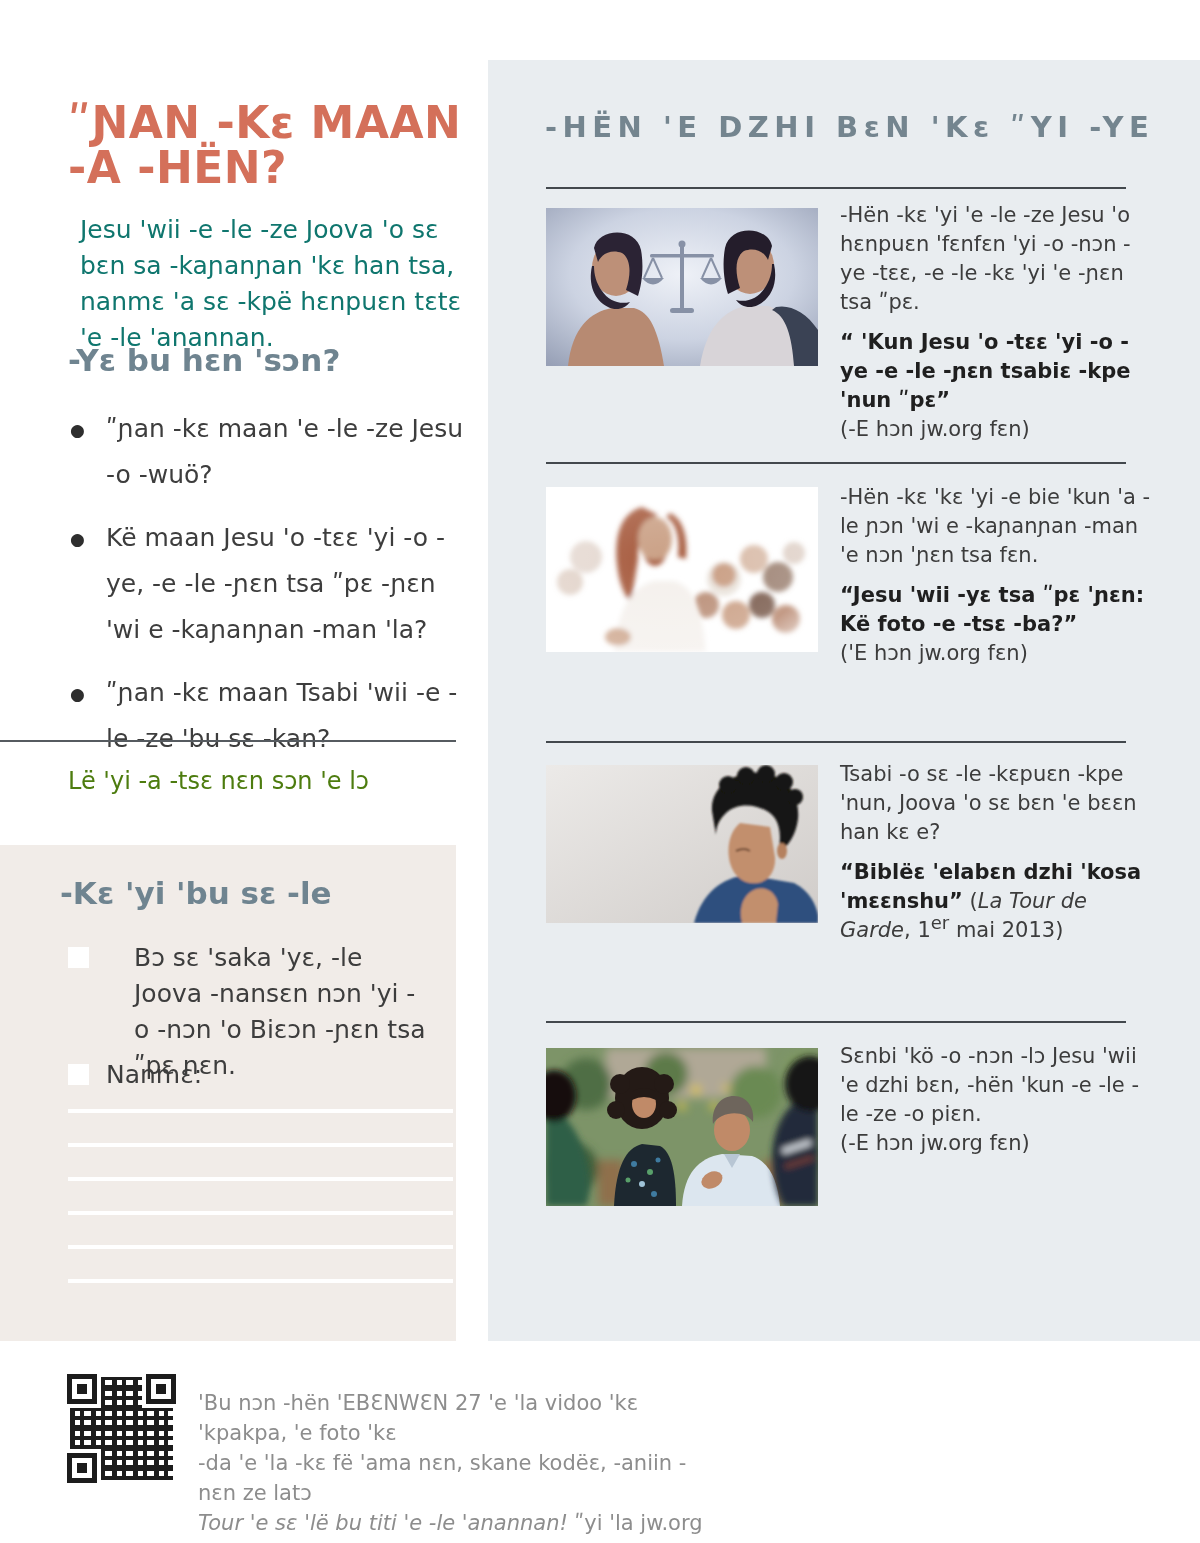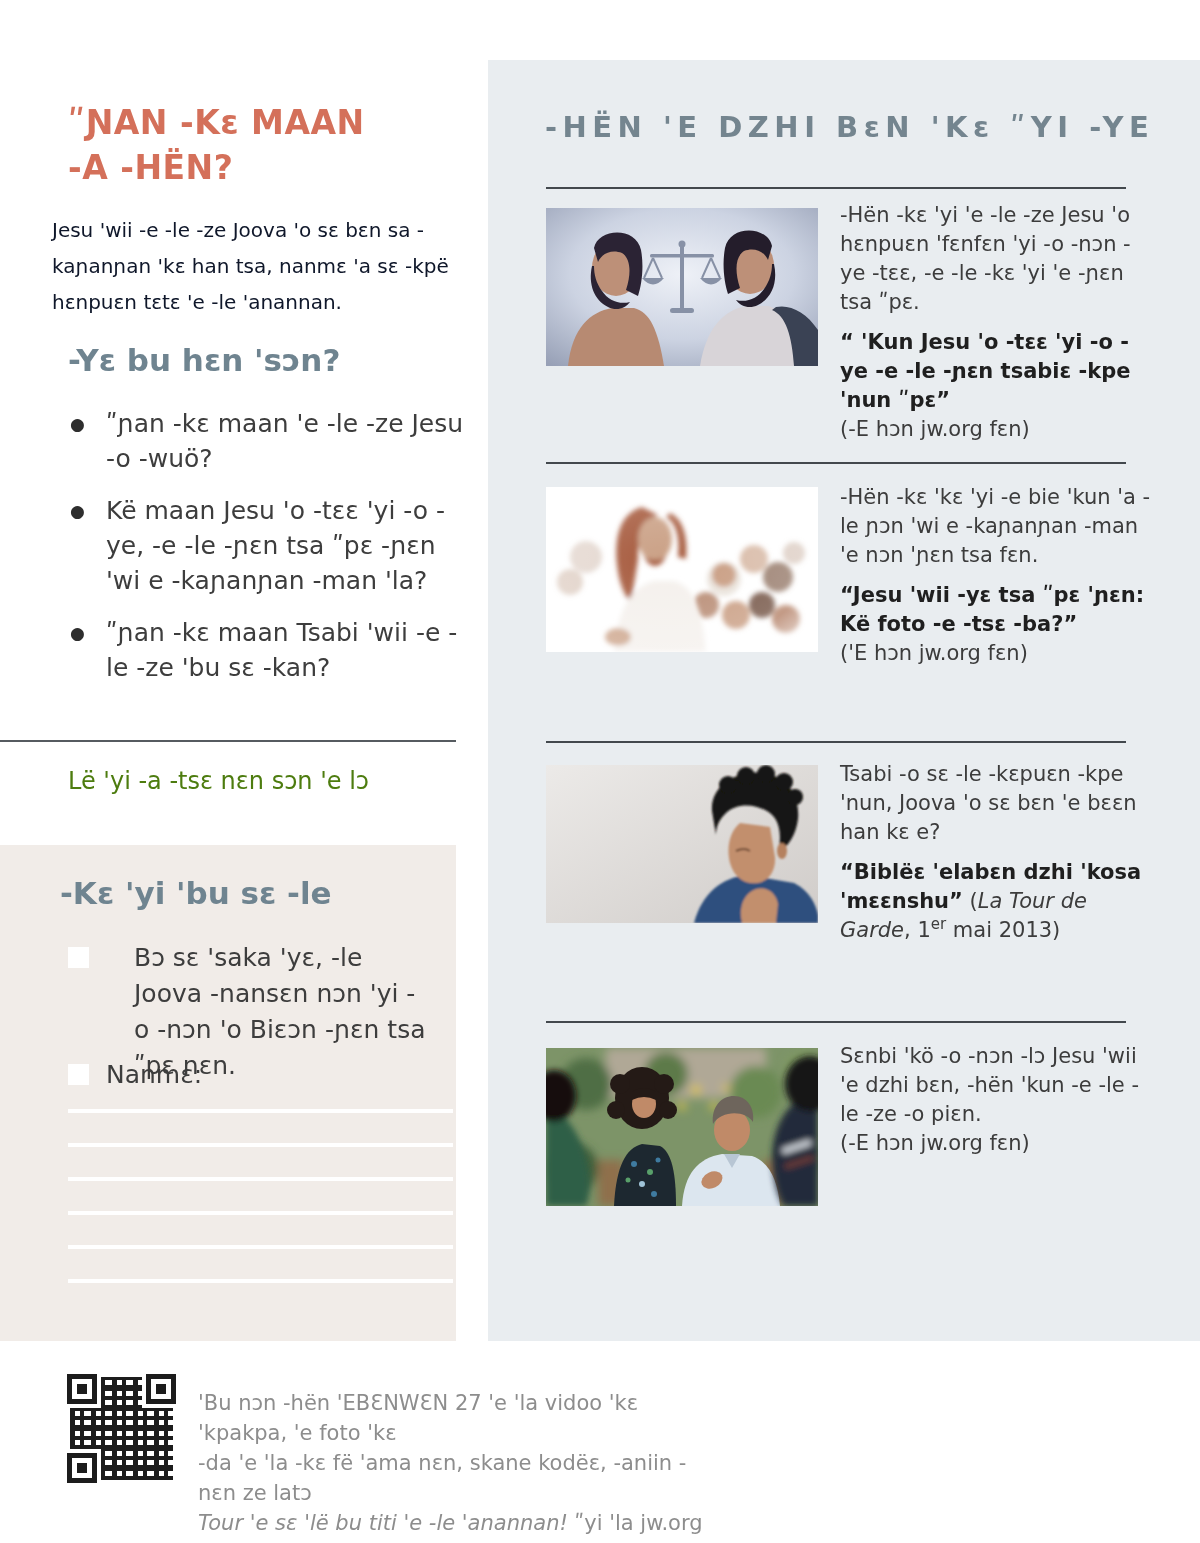--- a/index.html
+++ b/index.html
@@ -3,28 +3,28 @@
 <meta charset="utf-8">
 <style>
   * { margin:0; padding:0; box-sizing:border-box; }
   html,body { background:#ffffff; }
   body { font-family:"DejaVu Sans", sans-serif; color:#3f3f3f; }
   .page { position:relative; width:1200px; height:1543px; background:#ffffff; overflow:hidden; }
 
   
   .h1-orange {
     position:absolute; left:68px; top:100px; width:400px;
-    font-size:33px; line-height:45px; font-weight:bold; color:#d4705a;
+    font-size:44px; line-height:45px; font-weight:bold; color:#d4705a;
     white-space:pre-line; letter-spacing:.5px;
   }
-  .intro { position:absolute; left:52px; top:212px; width:398px; font-size:20px; line-height:36px; color:#0f172a; }
+  .intro { position:absolute; left:80px; top:212px; width:398px; font-size:25px; line-height:36px; color:#0f766e; }
   .h2-slate { font-size:31px; font-weight:bold; color:#6f8490; }
   .questions-title { position:absolute; left:68px; top:342px; }
   .bullet-list { position:absolute; left:68px; top:406px; width:400px; list-style:none; }
-  .bullet-list li { position:relative; padding-left:38px; font-size:25px; line-height:35px; margin-bottom:17px; color:#3d3d3d; }
+  .bullet-list li { position:relative; padding-left:38px; font-size:25px; line-height:46px; margin-bottom:17px; color:#3d3d3d; }
   .bullet-list li::before { content:"●"; position:absolute; left:2px; top:1px; font-size:17px; color:#2e2e2e; }
   .left-rule { position:absolute; left:0; top:740px; width:456px; height:2px; background:#565b60; }
   .note { position:absolute; left:68px; top:764px; width:400px; font-size:24px; line-height:34px; color:#4d7c0f; }
 
   .beige-box { position:absolute; left:0; top:845px; width:456px; height:496px; background:#f1ece8; }
   .beige-box .box-title { position:absolute; left:60px; top:30px; }
   .check-item { position:absolute; left:68px; display:flex; align-items:flex-start; width:360px; }
   .check-item.first { top:95px;gap:28px; }
   .check-item.second { top:212px; }
   .checkbox { flex:0 0 auto; width:21px; height:21px; background:#ffffff; margin-top:7px; margin-right:17px; }
@@ -50,21 +50,21 @@
   .divider { position:absolute; left:58px; width:580px; height:2px; background:#43484d; }
   .d1{top:127px;} .d2{top:402px;} .d3{top:681px;} .d4{top:961px;}
   .row-img { position:absolute; left:58px; width:272px; overflow:hidden; }
   .row-img svg { display:block; }
   .i1{top:148px; height:158px;} .i2{top:427px; height:165px;} .i3{top:705px; height:158px;} .i4{top:988px; height:158px;}
   .caption { position:absolute; left:352px; width:312px; font-size:21px; line-height:29px; color:#3c3c3c; }
   .c1{top:141px;} .c2{top:423px;} .c3{top:700px;} .c4{top:982px;}
   .caption .quote { margin-top:11px; font-weight:bold; color:#1f1f1f; }
   .caption .source { color:#3c3c3c; font-weight:normal; }
   .caption em { font-style:italic; }
-  .caption sup { font-size:15px; vertical-align:super; line-height:0; }
+  .caption sup { font-size:18px; vertical-align:super; line-height:0; }
 </style>
 </head>
 <body>
 
 <div class="page">
 
   <h1 class="h1-orange">ʺƝAN -Kɛ MAAN
 -A -HËN?</h1>
 
   <p class="intro">Jesu 'wii -e -le -ze Joova 'o sɛ bɛn sa -kaɲanɲan 'kɛ han tsa, nanmɛ 'a sɛ -kpë hɛnpuɛn tɛtɛ 'e -le 'anannan.</p>

